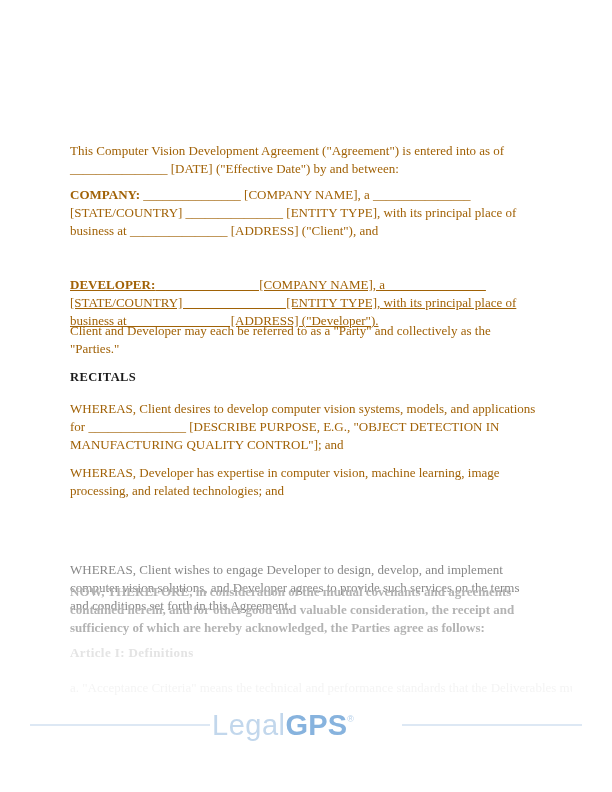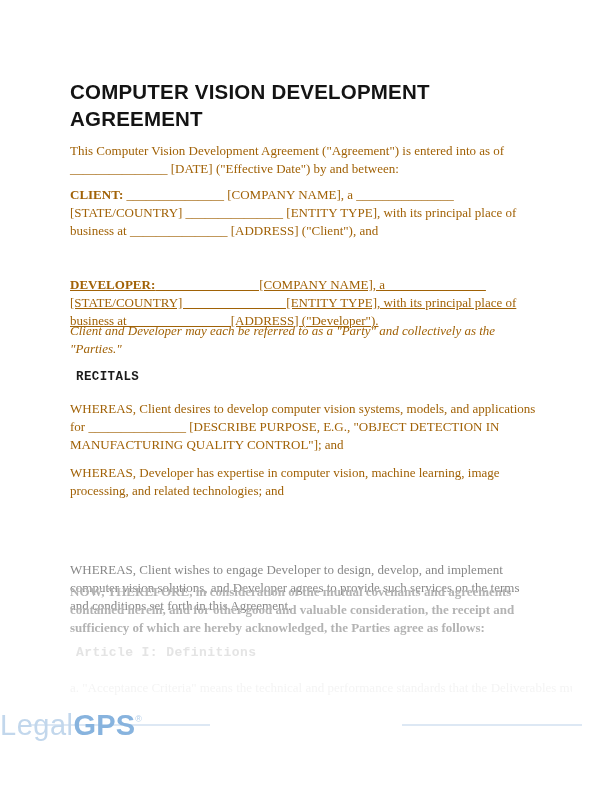--- a/index.html
+++ b/index.html
@@ -26,32 +26,31 @@
   .doc-title {
     top:78px;
     font-family:"Liberation Sans", sans-serif;
     font-weight:700;
     font-size:20.5px;
     line-height:27px;
     letter-spacing:.2px;
     color:#141414;
   }
   .h-sans {
-    font-family:Liberation Mono, monospace;
+    font-family:Liberation Serif, serif;
     font-weight:700;
     font-size:12.5px;
     line-height:16px;
     letter-spacing:.4px;
     color:#1b1b1b;
-    margin-left:6px;
   }
   .pos-intro    { top:142px; }
   .pos-client   { top:186px; }
   .pos-dev      { top:276px;text-decoration:underline; }
-  .pos-parties  { top:322px;font-style:italic; }
+  .pos-parties  { top:322px; }
   .pos-recitals { top:369px; }
   .pos-w1       { top:400px; }
   .pos-w2       { top:464px; }
   .pos-w3       { top:514px; }
   .pos-now      { top:583px;font-weight:bold; }
   .pos-article  { top:645px; font-size:13px; }
   .pos-def      { top:679px; }
   .fade1 { color:#888888;margin-top:47px; }
   .fade2 { color:#b3b3b3; }
   .fade3 { color:#e4e4e4; }
@@ -63,20 +62,21 @@
     top:724px;
     height:2px;
     background:#dde8f4;
   }
   .rule-left  { left:30px;  width:180px; }
   .rule-right { left:402px; width:180px; }
   .logo-row {
     position:absolute;
     top:708px; left:0;
     width:566px;
+    text-align:center;
     font-family:"Liberation Sans", sans-serif;
     line-height:34px;
   }
   .logo-light {
     font-size:29px;
     font-weight:400;
     color:#c2d7ec;
     letter-spacing:.5px;
   }
   .logo-bold {
@@ -90,27 +90,25 @@
     color:#b5cfe9;
     position:relative;
     top:-13px;
   }
 </style>
 </head>
 <body>
 
 <div class="page">
 
-  <h1 class="blk doc-title">COMPUTER VISION DEVELOPMENT
-AGREEMENT</h1>
 
   <p class="blk body-text pos-intro">This Computer Vision Development Agreement ("Agreement") is entered into as of
 _______________ [DATE] ("Effective Date") by and between:</p>
 
-  <p class="blk body-text pos-client"><strong>CLIENT:</strong><span> _______________ [COMPANY NAME], a _______________
+  <p class="blk body-text pos-client"><strong>COMPANY:</strong><span> _______________ [COMPANY NAME], a _______________
 [STATE/COUNTRY] _______________ [ENTITY TYPE], with its principal place of
 business at _______________ [ADDRESS] ("Client"), and</span></p>
 
   <p class="blk body-text pos-dev"><strong>DEVELOPER:</strong><span> _______________ [COMPANY NAME], a _______________
 [STATE/COUNTRY] _______________ [ENTITY TYPE], with its principal place of
 business at _______________ [ADDRESS] ("Developer").</span></p>
 
   <p class="blk body-text pos-parties">Client and Developer may each be referred to as a "Party" and collectively as the
 "Parties."</p>
 

